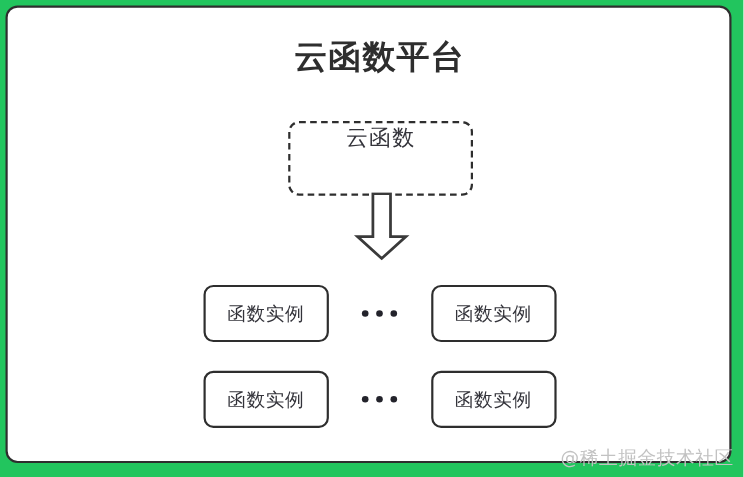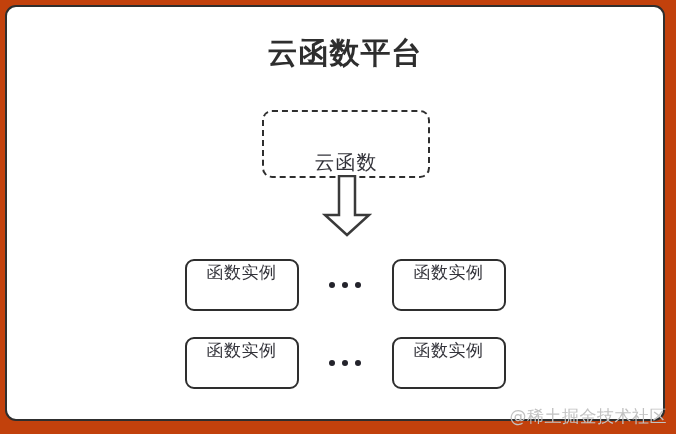--- a/index.html
+++ b/index.html
@@ -10,21 +10,21 @@
   body {
     width: 676px;
     height: 434px;
     font-family: "DejaVu Sans", "Liberation Sans", sans-serif;
     overflow: hidden;
   }
   #canvas {
     position: relative;
     width: 676px;
     height: 434px;
-    background: #c2410c;
+    background: #22c55e;
   }
 
   
   .platform-frame {
     position: absolute;
     left: 5px;
     top: 5px;
     width: 660px;
     height: 416px;
     border: 2.5px solid #2e2e2e;
@@ -51,21 +51,21 @@
   .cloud-func-box {
     position: absolute;
     left: 255px;
     top: 103px;
     width: 168px;
     height: 68px;
     border: 2.5px dashed #2e2e2e;
     border-radius: 10px;
     box-sizing: border-box;
     display: flex;
-    align-items: flex-end;
+    align-items: flex-start;
     justify-content: center;
   }
   .cloud-func-label {
     font-size: 20px;
     color: #33333a;
     letter-spacing: 1px;
   }
 
   
   .down-arrow {
@@ -89,21 +89,21 @@
   .row-1 { top: 251px; }
   .row-2 { top: 329px; }
 
   .instance-box {
     width: 114px;
     height: 52px;
     border: 2.5px solid #2e2e2e;
     border-radius: 9px;
     box-sizing: border-box;
     display: flex;
-    align-items: flex-start;
+    align-items: center;
     justify-content: center;
     background: #ffffff;
   }
   .instance-label {
     font-size: 17px;
     color: #33333a;
     letter-spacing: 0.5px;
   }
 
   .ellipsis-gap {

